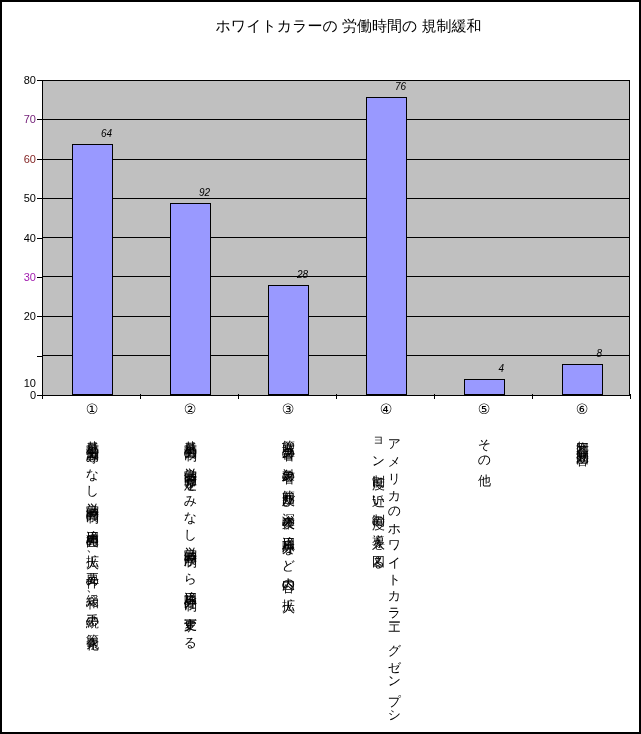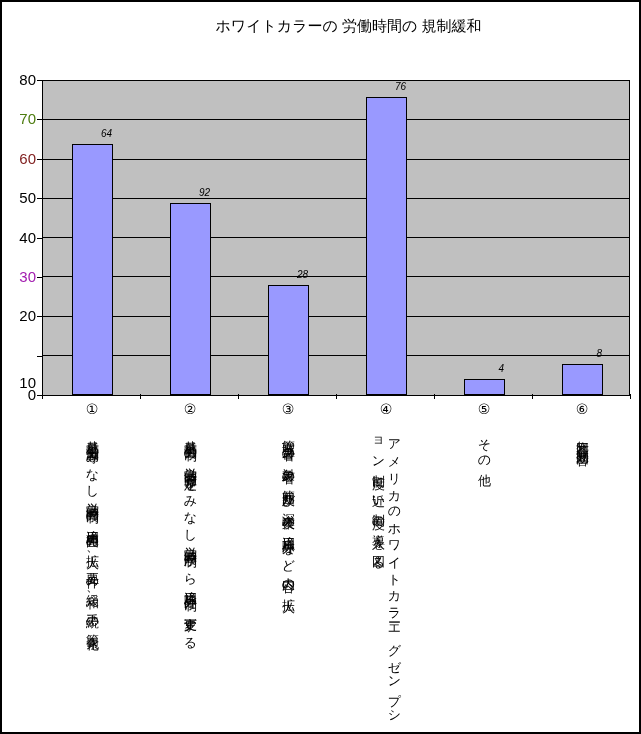--- a/index.html
+++ b/index.html
@@ -59,21 +59,21 @@
     text-align: right;
     font-size: 10px;
     line-height: 15px;
     font-style: italic;
   }
   .y-tick-label {
     position: absolute;
     left: 0;
     width: 34px;
     text-align: right;
-    font-size: 15px;
+    font-size: 11px;
     line-height: 16px;
   }
   .y-tick, .x-tick {
     position: absolute;
     background: #000000;
   }
   .cat-number {
     position: absolute;
     width: 40px;
     text-align: center;
@@ -118,21 +118,21 @@
     <div class="y-tick-label" style="top: 306px; color: rgb(0, 0, 0);">20</div>
     <div class="y-tick" style="left: 35px; width: 5px; height: 1px; top: 314px; background: rgb(0, 0, 0);"></div>
     <div class="y-tick-label" style="top: 267px; color: #a21caf;">30</div>
     <div class="y-tick" style="left: 35px; width: 5px; height: 1px; top: 275px; background: rgb(0, 0, 0);"></div>
     <div class="y-tick-label" style="top: 228px; color: rgb(0, 0, 0);">40</div>
     <div class="y-tick" style="left: 35px; width: 5px; height: 1px; top: 236px; background: rgb(0, 0, 0);"></div>
     <div class="y-tick-label" style="top: 188px; color: rgb(0, 0, 0);">50</div>
     <div class="y-tick" style="left: 35px; width: 5px; height: 1px; top: 196px; background: rgb(0, 0, 0);"></div>
     <div class="y-tick-label" style="top: 149px; color: #7f1d1d;">60</div>
     <div class="y-tick" style="left: 35px; width: 5px; height: 1px; top: 157px; background: rgb(0, 0, 0);"></div>
-    <div class="y-tick-label" style="top: 109px; color: #4d7c0f;">70</div>
+    <div class="y-tick-label" style="top: 109px; color: #701a75;">70</div>
     <div class="y-tick" style="left: 35px; width: 5px; height: 1px; top: 117px; background: rgb(0, 0, 0);"></div>
     <div class="y-tick-label" style="top: 70px; color: rgb(0, 0, 0);">80</div>
     <div class="y-tick" style="left: 35px; width: 5px; height: 1px; top: 78px; background: rgb(0, 0, 0);"></div>
     <div class="x-tick" style="left: 40px; top: 392px; width: 1px; height: 5px; background: rgb(0, 0, 0);"></div>
     <div class="x-tick" style="left: 138px; top: 392px; width: 1px; height: 5px; background: rgb(0, 0, 0);"></div>
     <div class="x-tick" style="left: 236px; top: 392px; width: 1px; height: 5px; background: rgb(0, 0, 0);"></div>
     <div class="x-tick" style="left: 334px; top: 392px; width: 1px; height: 5px; background: rgb(0, 0, 0);"></div>
     <div class="x-tick" style="left: 432px; top: 392px; width: 1px; height: 5px; background: rgb(0, 0, 0);"></div>
     <div class="x-tick" style="left: 530px; top: 392px; width: 1px; height: 5px; background: rgb(0, 0, 0);"></div>
     <div class="x-tick" style="left: 628px; top: 392px; width: 1px; height: 5px; background: rgb(0, 0, 0);"></div>

